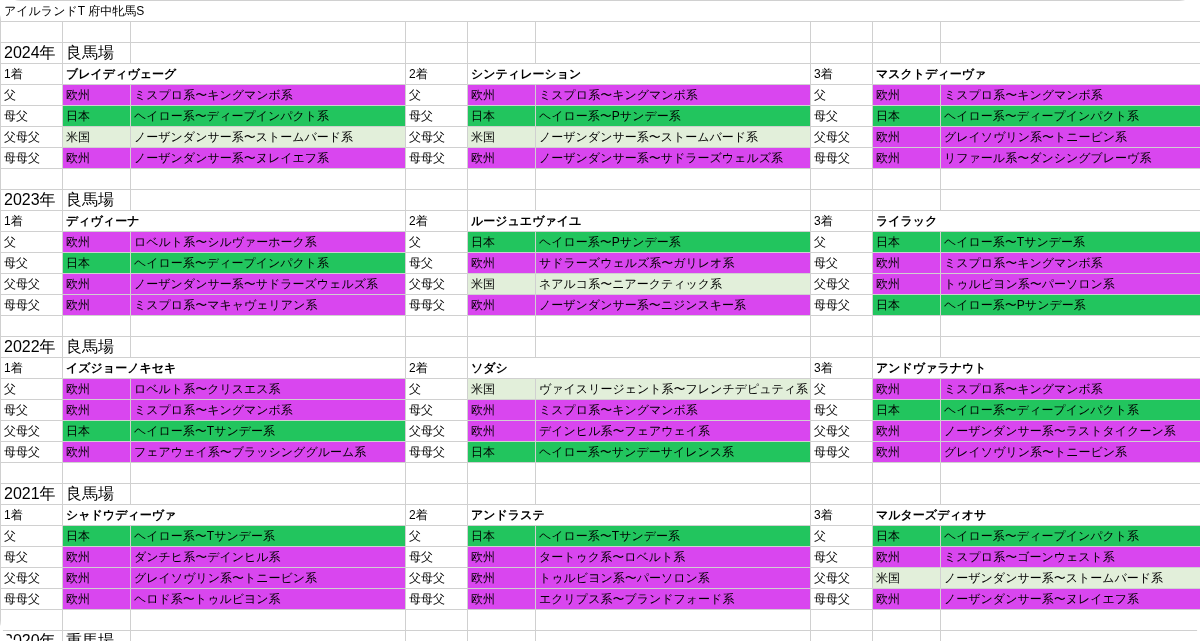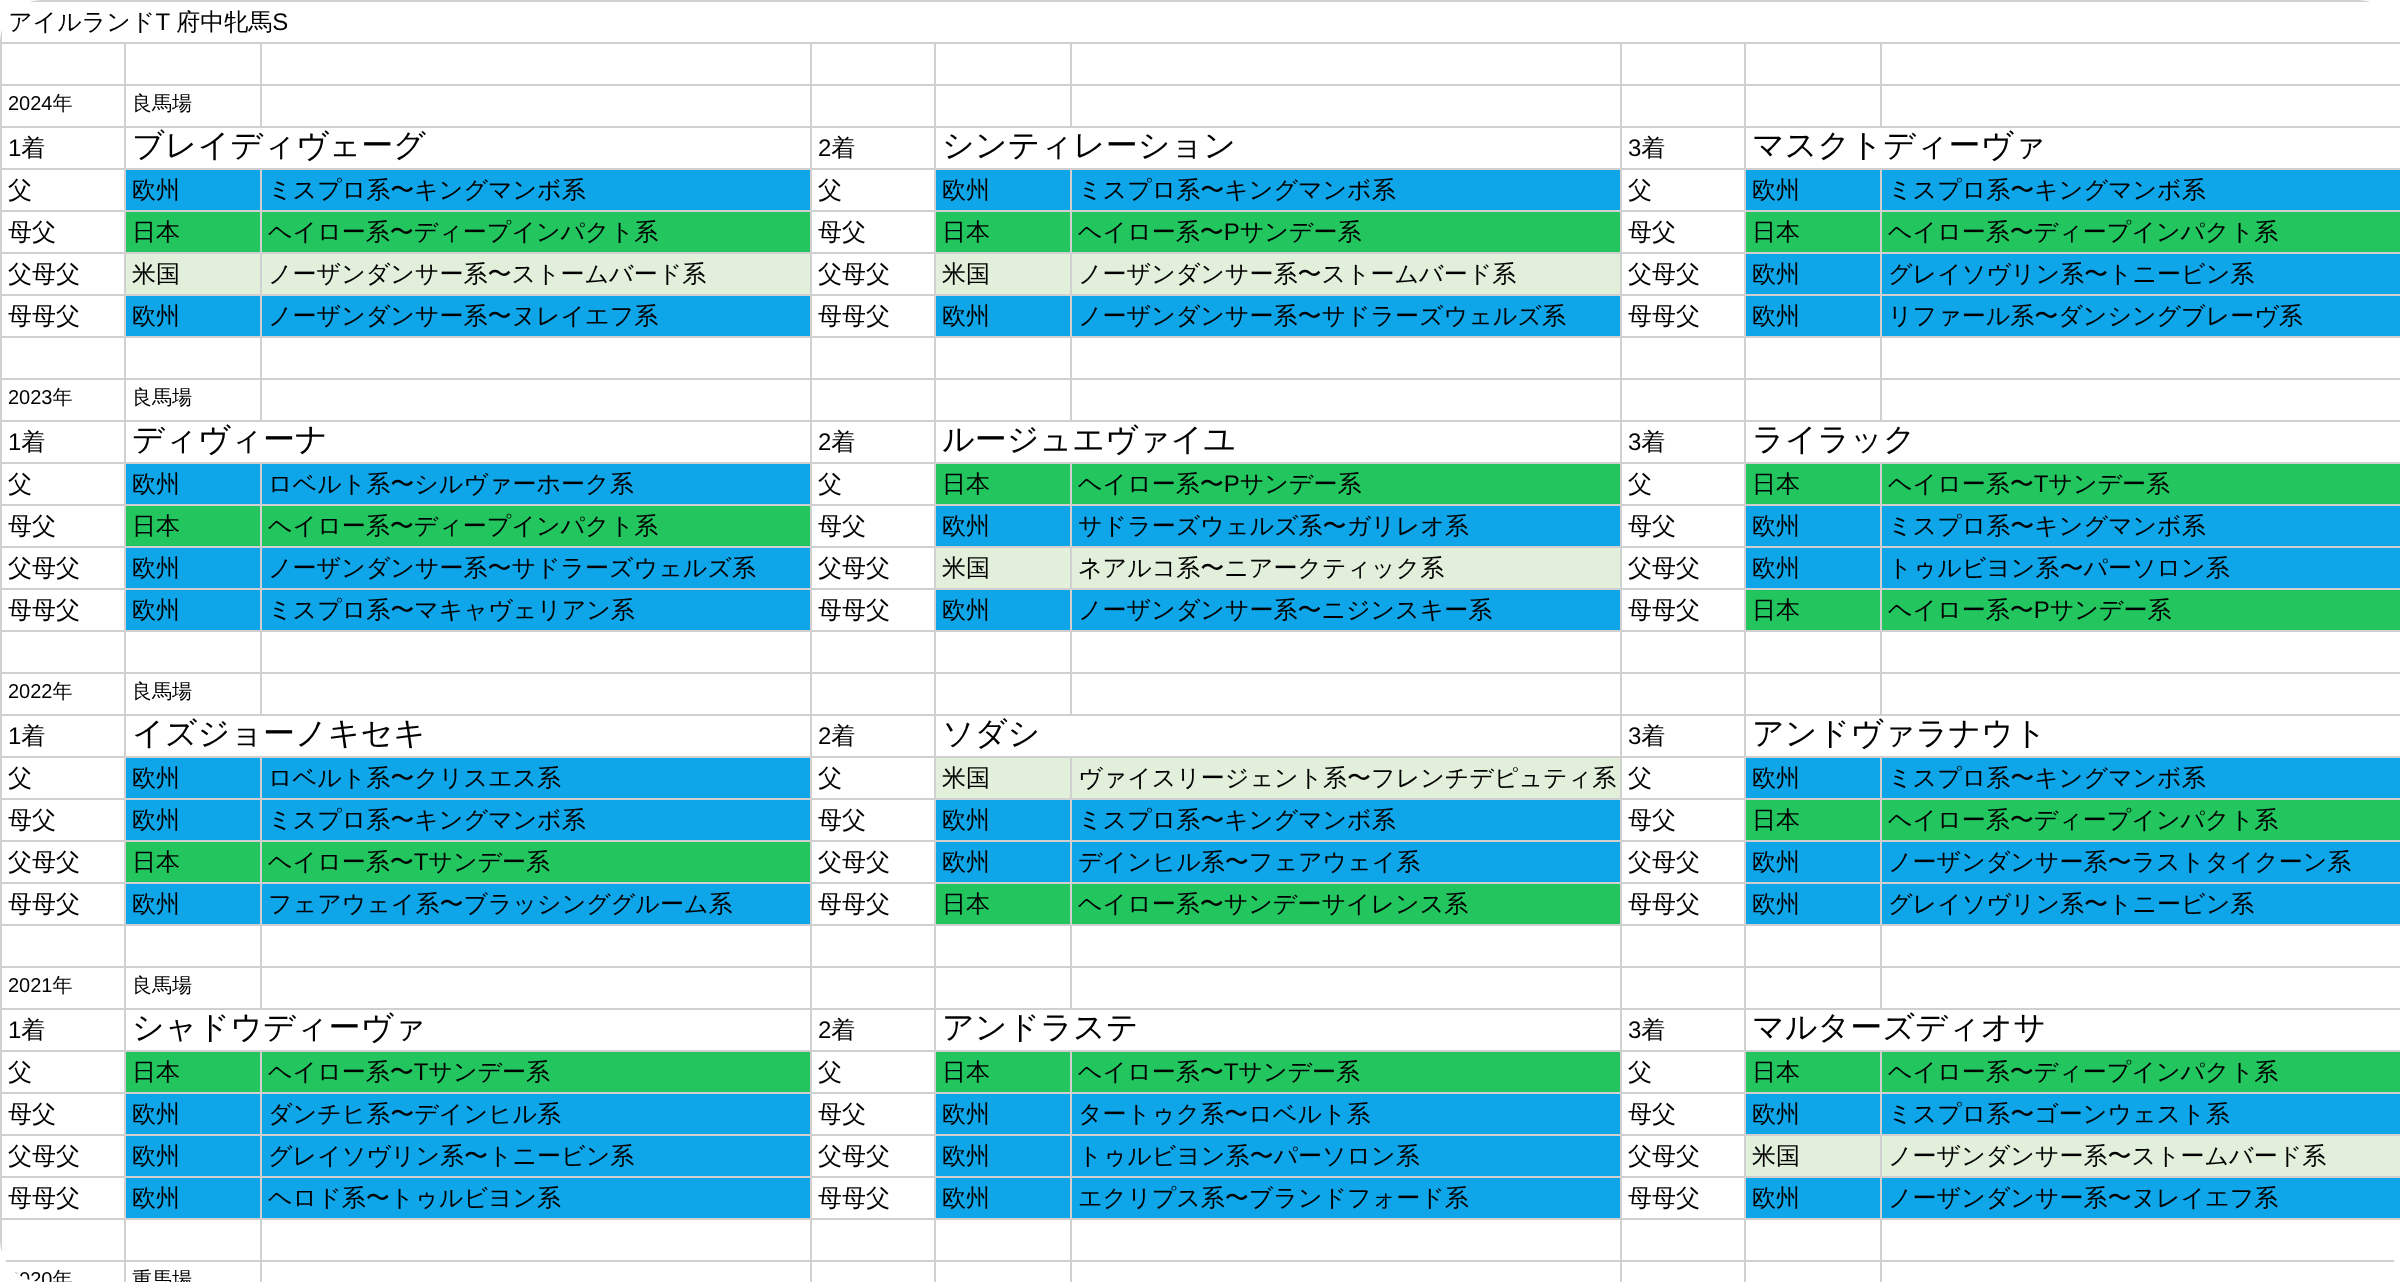--- a/index.html
+++ b/index.html
@@ -3,26 +3,26 @@
 <meta charset="utf-8">
 <style>
   html,body{margin:0;padding:0;background:#ffffff;}
   body{font-family:"Liberation Sans","DejaVu Sans",sans-serif;font-size:12px;color:#000;}
   #sheet{width:1200px;height:641px;position:relative;overflow:hidden;border-radius:21px;}
   table{border-collapse:collapse;table-layout:fixed;width:1200px;}
   td{border:1px solid #d0d0d0;height:20px;padding:0 3px;white-space:nowrap;overflow:hidden;
      font-size:12px;line-height:18px;vertical-align:middle;}
   .title{border:1px solid #d0d0d0;}
   .blank{background:#ffffff;}
-  .c-blue{background:#0ea5e9;}
+  .c-blue{background:#d946ef;}
   .c-pink{background:#22c55e;}
   .c-green{background:#e2efda;margin-left:20px;}
   .label{background:#ffffff;}
-  .yr{font-size:10px;}
-  .horse{font-size:16px;}
+  .yr{font-size:16px;}
+  .horse{font-size:12px;font-weight:bold;}
   
   col.w-lab{width:62px;}
   col.w-reg{width:68px;}
   col.w-line{width:275px;}
 </style>
 </head>
 <body>
 
 <div id="sheet">
   <table>

